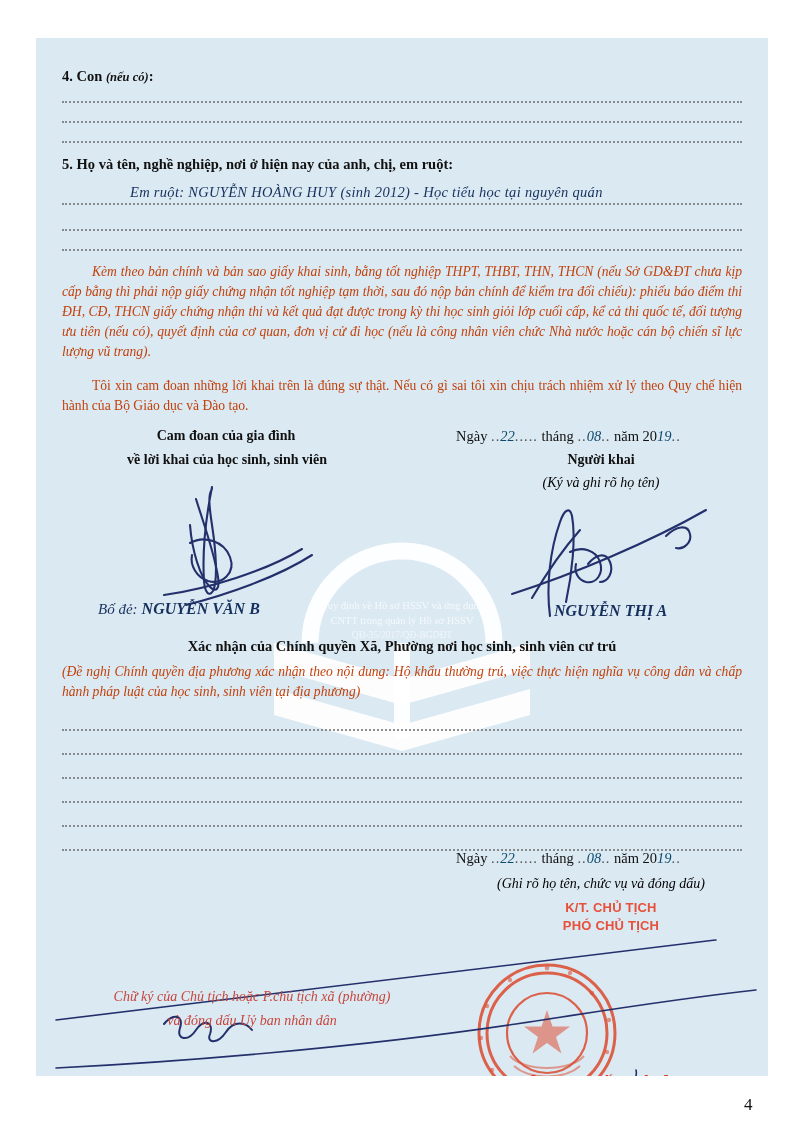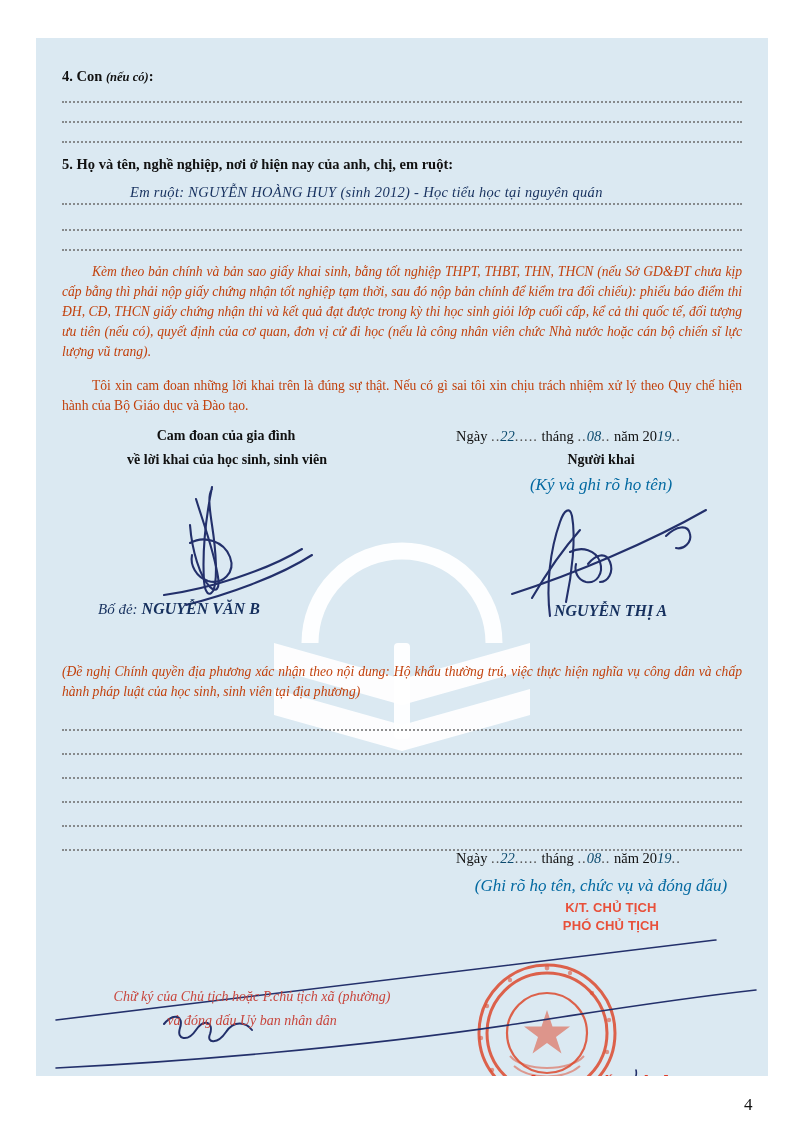--- a/index.html
+++ b/index.html
@@ -115,22 +115,22 @@
     font-weight: bold;
     font-size: 14px;
     color: #111;
     white-space: nowrap;
     text-align: center;
   }
   .sig-note {
     position: absolute;
     font-family: "Liberation Serif", serif;
     font-style: italic;
-    font-size: 17px;
-    color: #0369a1;
+    font-size: 14px;
+    color: #000000;
     white-space: nowrap;
     text-align: center;
   }
   .date-line {
     position: absolute;
     font-family: "Liberation Serif", serif;
     font-size: 14.5px;
     color: #111;
     white-space: nowrap;
   }
@@ -228,20 +228,25 @@
       <g fill="#ffffff" opacity="0.95">
         <path d="M22 150 L150 186 L278 150 L278 176 L150 212 L22 176 Z"></path>
         <path d="M22 196 L150 232 L278 196 L278 222 L150 258 L22 222 Z"></path>
       </g>
       <g fill="#ffffff" opacity="0.95">
         <rect x="142" y="150" width="16" height="96" rx="4"></rect>
       </g>
     </svg>
   </div>
 
+  <div id="watermark-text">
+    <div>Quy định về Hồ sơ HSSV và ứng dụng</div>
+    <div>CNTT trong quản lý Hồ sơ HSSV</div>
+    <div class="wm-code">QĐ-35/2017/QĐ-BGDĐT</div>
+  </div>
 
   <div id="content">
 
     <div class="blk heading" style="left:26px; top:30px;">
       <span>4.</span>
       <span>Con</span>
       <span class="sub-italic">(nếu có)</span><span>:</span>
     </div>
 
     <div class="dotline" style="left:26px; top:62px; width:680px;"></div>
@@ -302,20 +307,21 @@
           <path d="M86 74 C98 68 112 72 116 84 C120 96 112 106 102 104 C94 102 90 94 92 86"></path>
           <path d="M104 86 C112 76 122 74 126 84 C130 94 124 104 116 104"></path>
           <path d="M28 116 C90 96 166 64 222 32"></path>
           <path d="M182 58 C192 48 204 46 206 56 C208 64 200 72 192 70"></path>
         </g>
       </svg>
     </div>
 
     <div class="sig-name" style="left:518px; top:564px;">NGUYỄN THỊ A</div>
 
+    <div class="center-head" style="top:600px;">Xác nhận của Chính quyền Xã, Phường nơi học sinh, sinh viên cư trú</div>
 
     <div class="para" style="left:26px; top:624px; width:680px; text-indent:0;">(Đề nghị Chính quyền địa phương xác nhận theo nội dung: Hộ khẩu thường trú, việc thực hiện nghĩa vụ công dân và chấp hành pháp luật của học sinh, sinh viên tại địa phương)</div>
 
     <div class="dotline" style="left:26px; top:690px; width:680px;"></div>
     <div class="dotline" style="left:26px; top:714px; width:680px;"></div>
     <div class="dotline" style="left:26px; top:738px; width:680px;"></div>
     <div class="dotline" style="left:26px; top:762px; width:680px;"></div>
     <div class="dotline" style="left:26px; top:786px; width:680px;"></div>
     <div class="dotline" style="left:26px; top:810px; width:680px;"></div>
 

